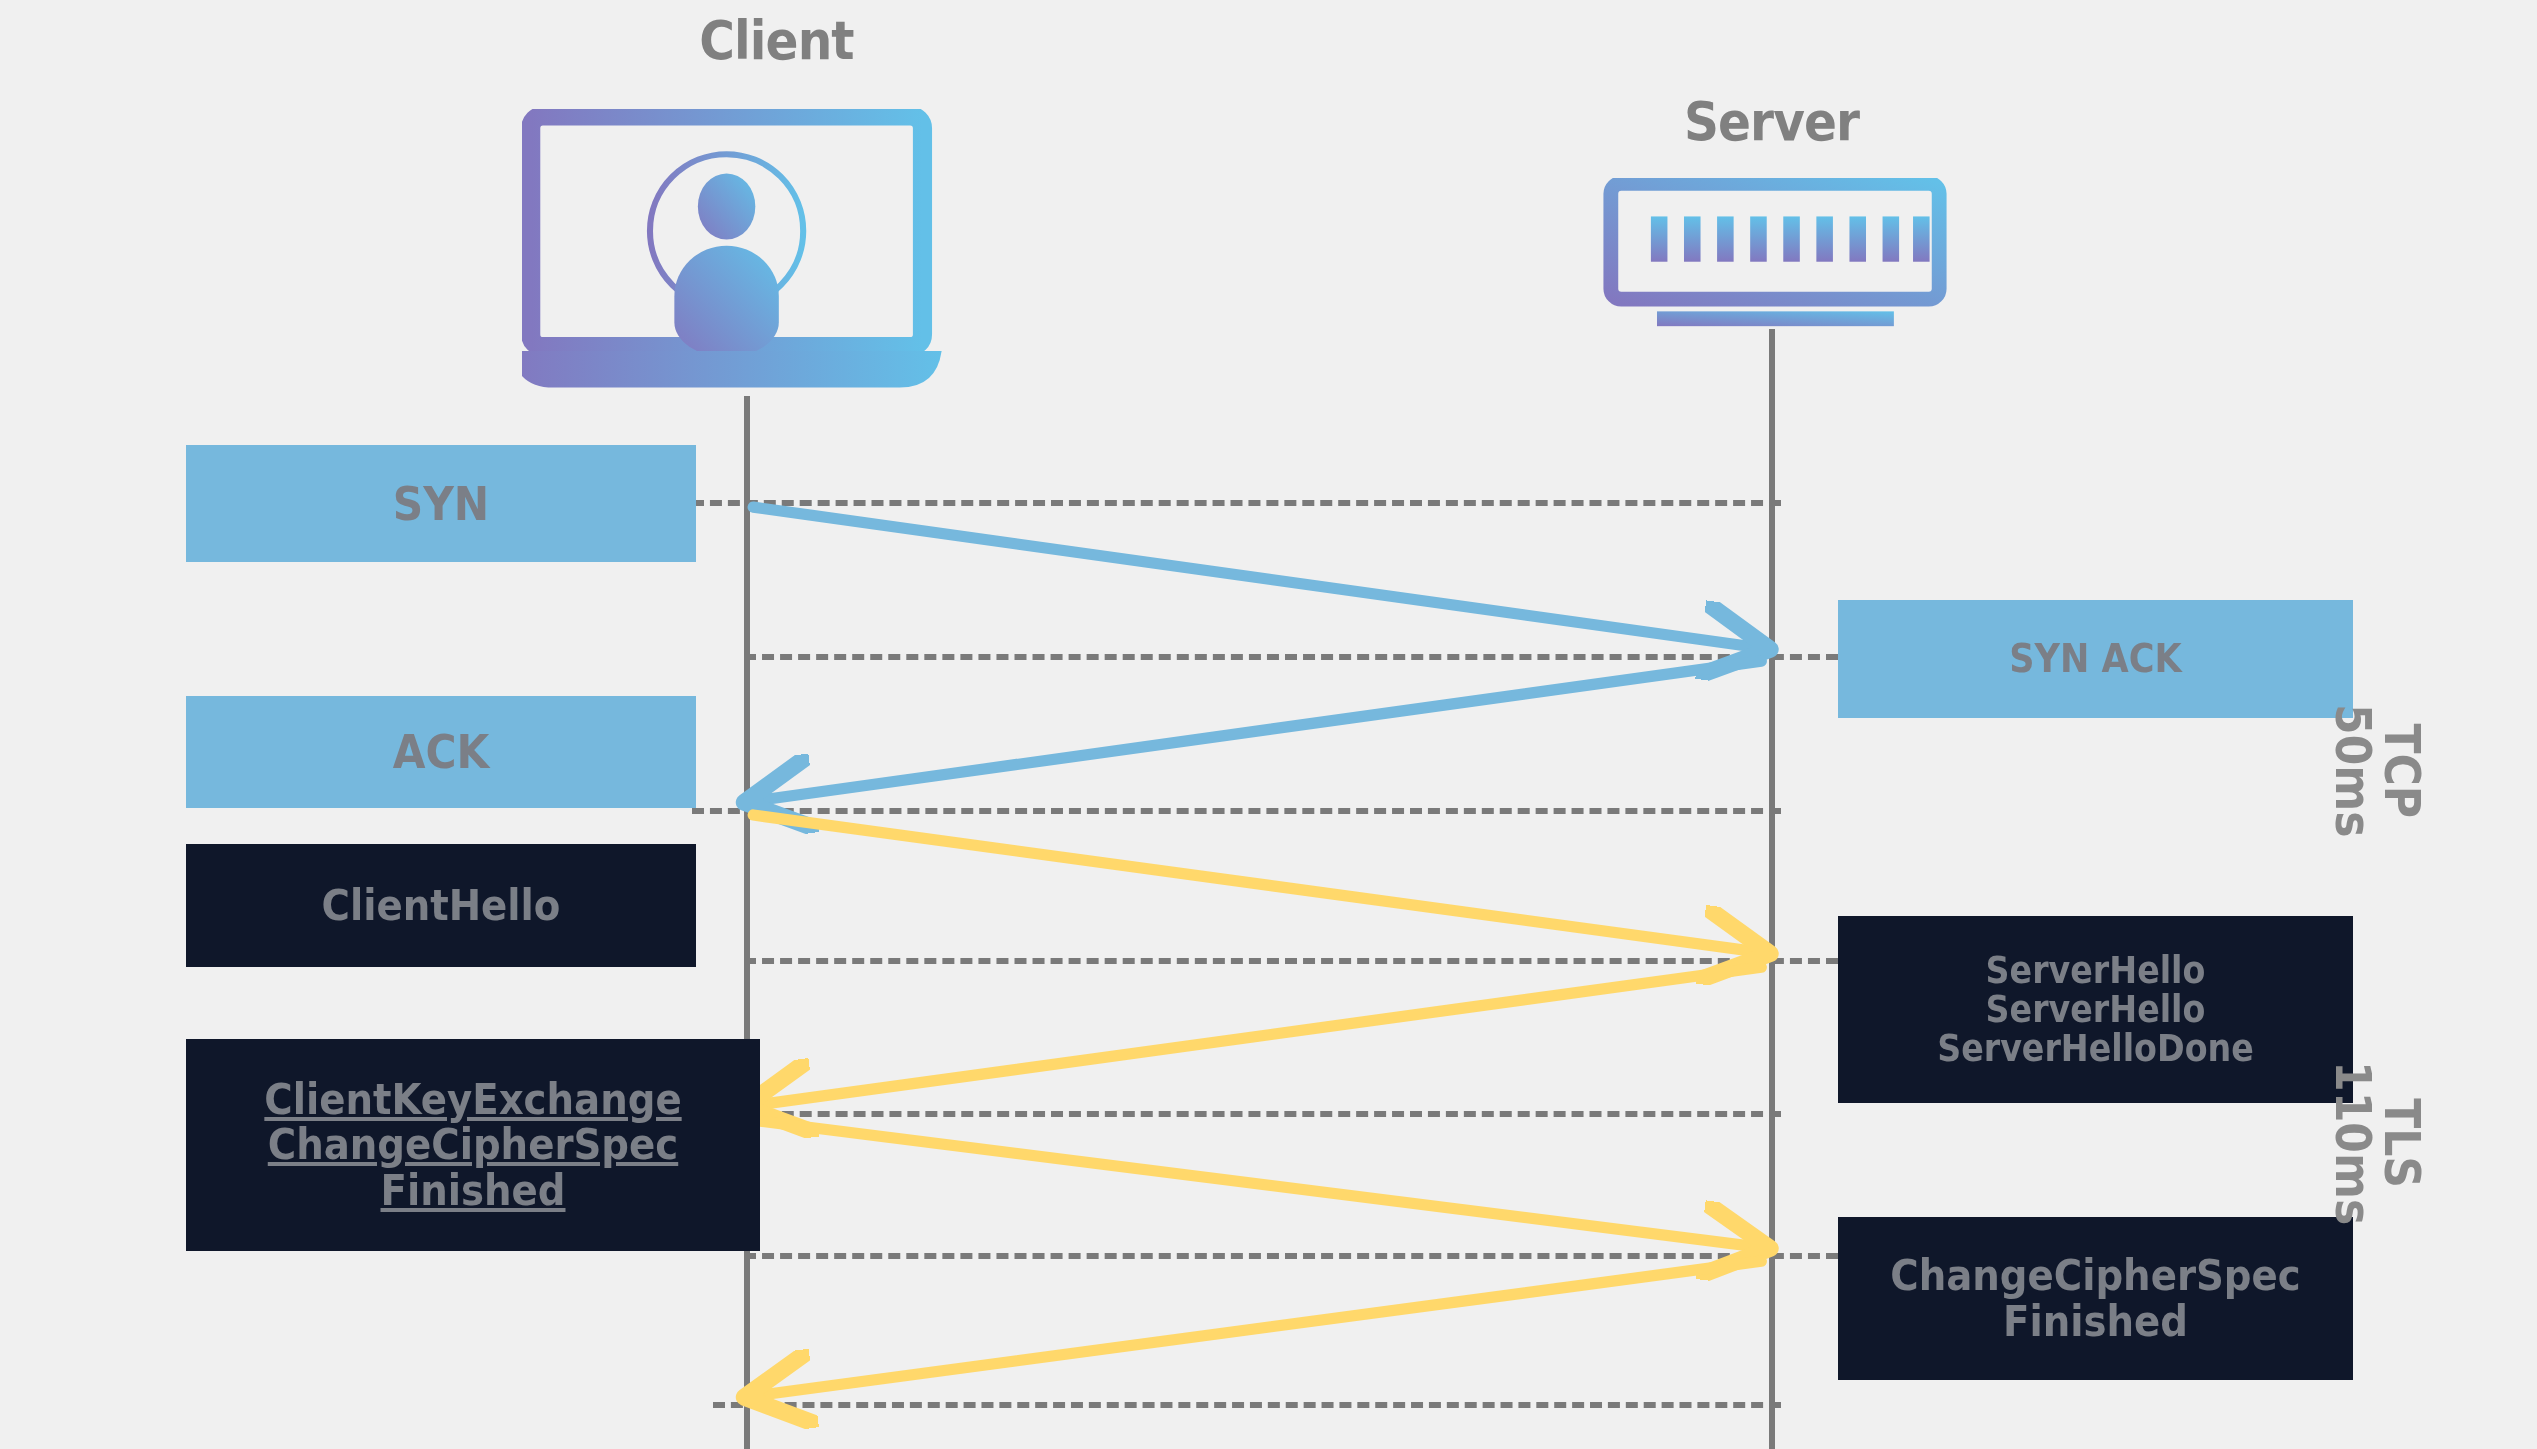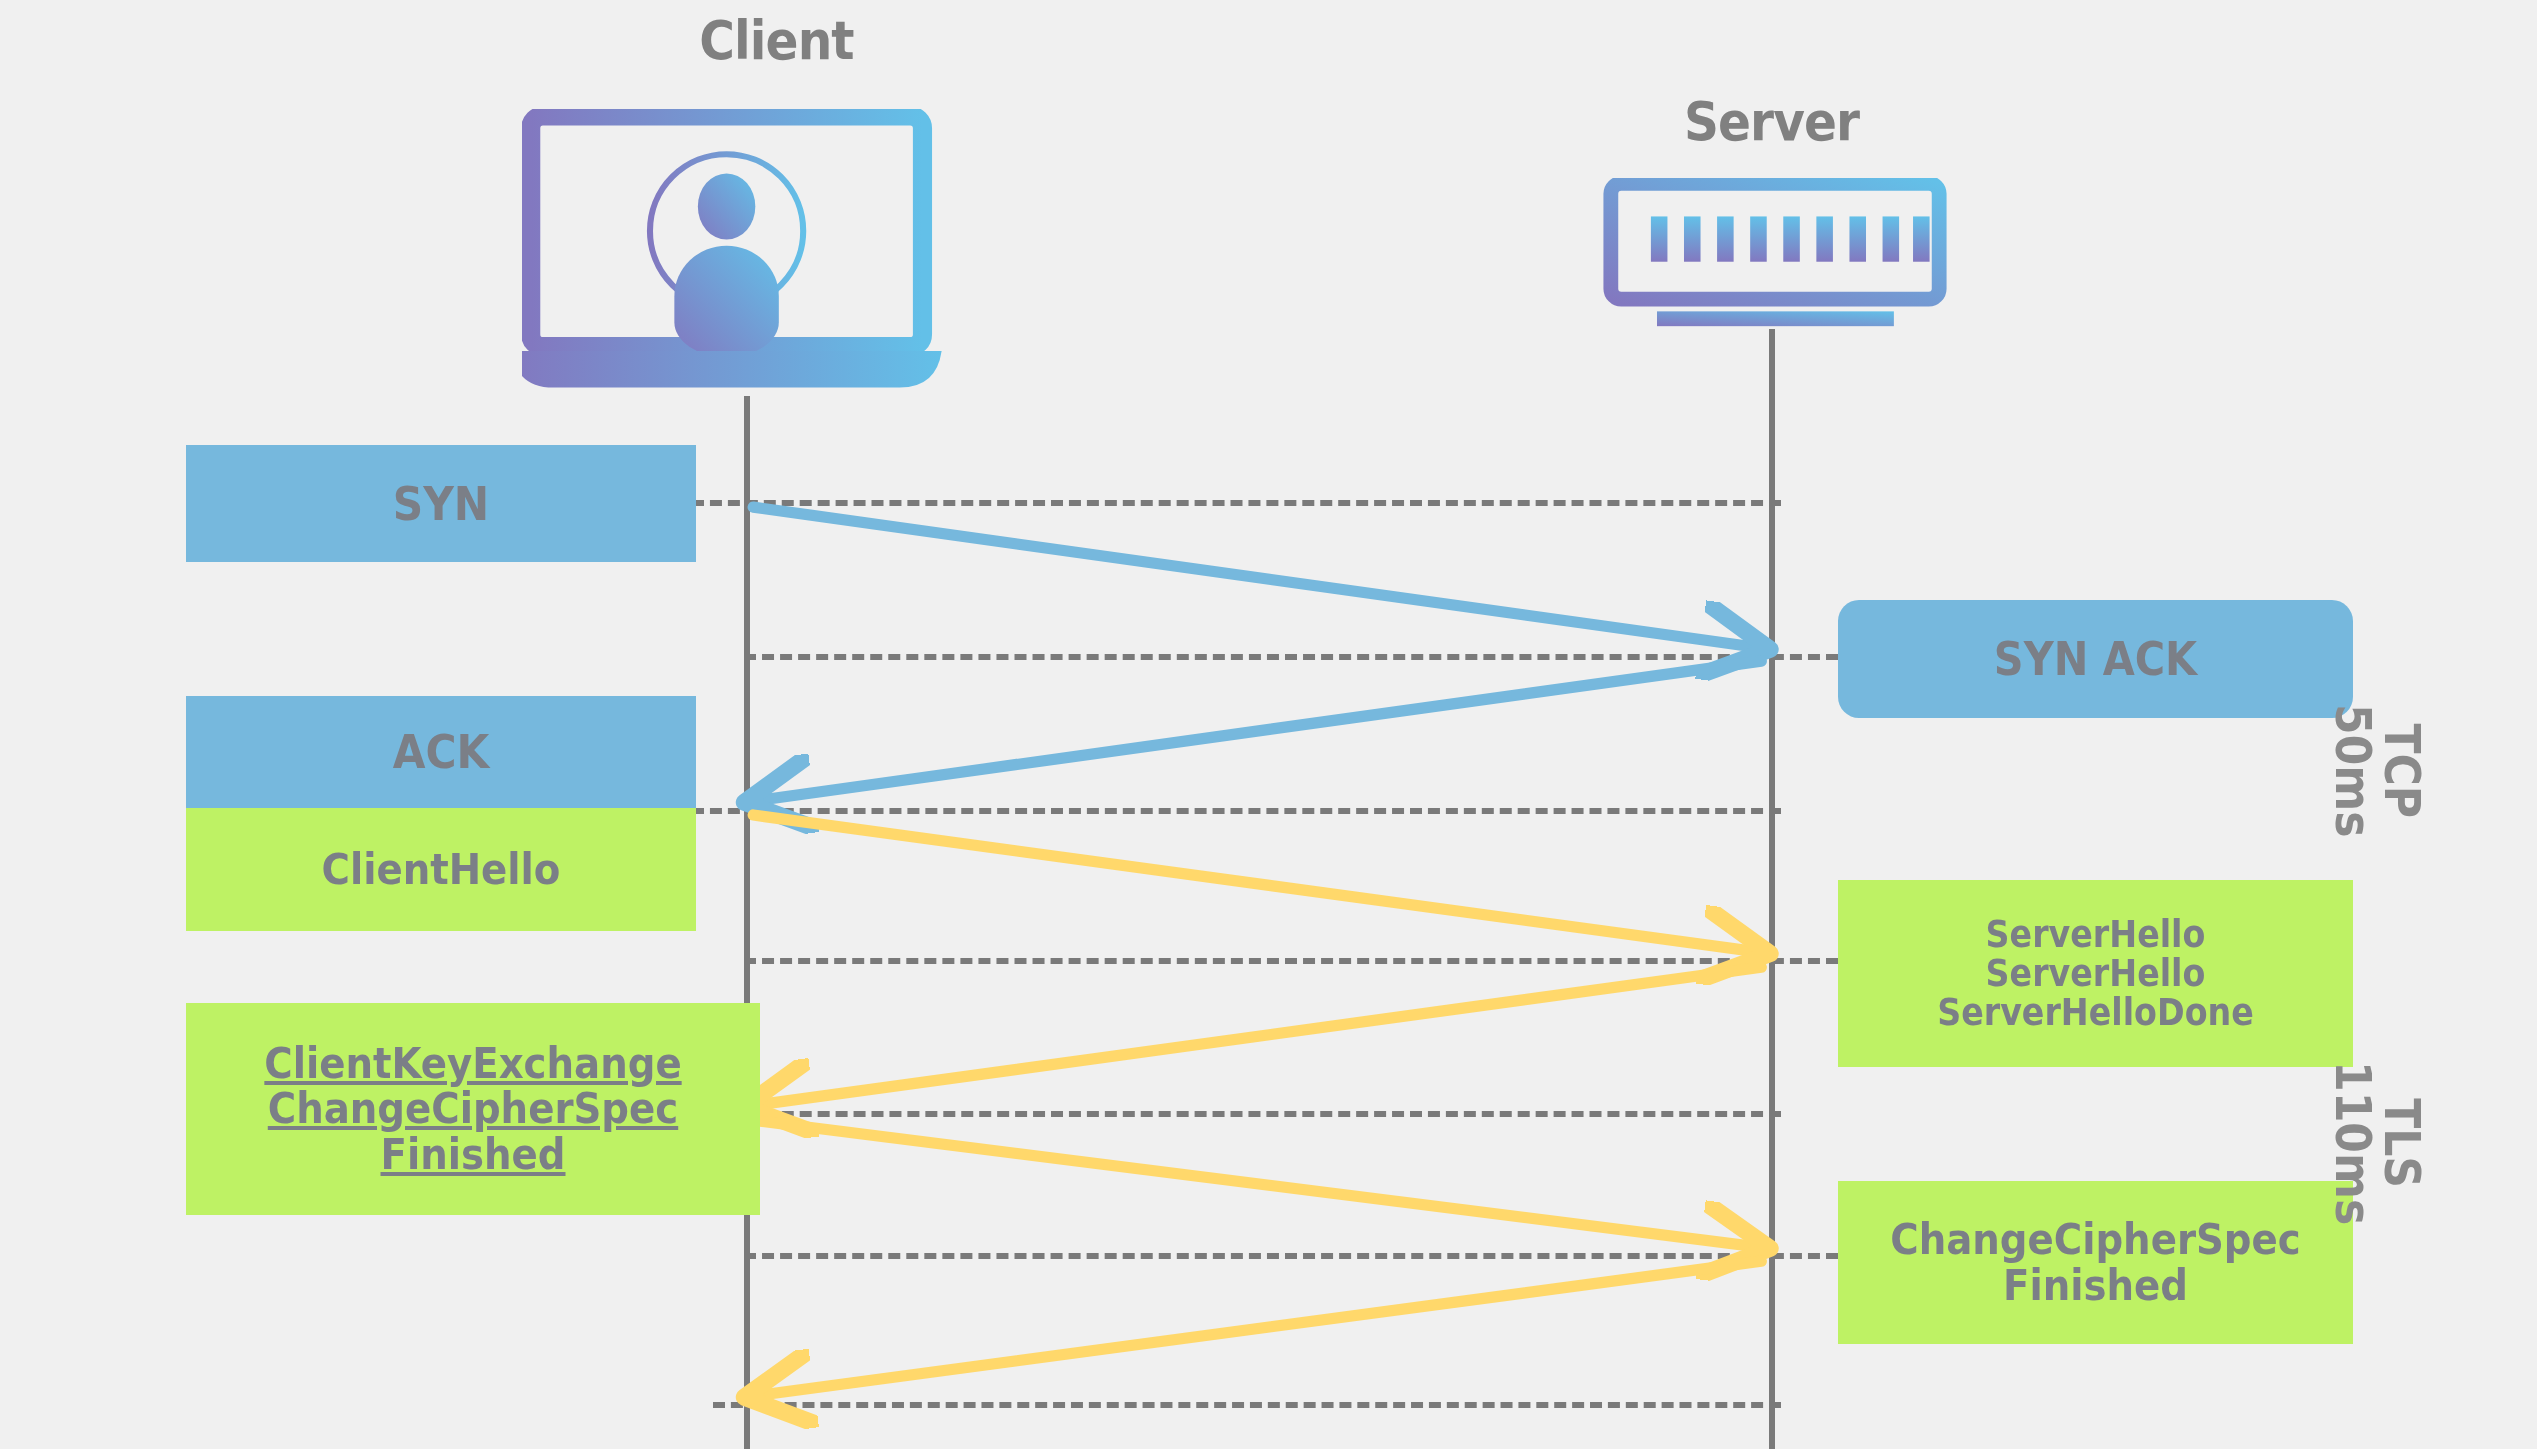--- a/index.html
+++ b/index.html
@@ -44,21 +44,21 @@
     position:absolute;
     display:flex;align-items:center;justify-content:center;
     text-align:center;
     color:#7b7f87;
     font-weight:bold;
     line-height:1.06;
     box-sizing:border-box;
     padding:0 5.2px;
   }
   .msgbox.blue{background:#76b8dd;}
-  .msgbox.yellow{background:#bef264;}
+  .msgbox.yellow{background:#0f172a;margin-top:36px;}
 
   
   #arrows{position:absolute;left:0;top:0;width:2538px;height:1450px;}
 
   
   .phase{
     position:absolute;
     color:#8a8a8a;
     font-weight:bold;
     font-size:49px;
@@ -172,21 +172,21 @@
   <div class="msgbox yellow" style="left:186px;top:808px;width:510px;height:123px;font-size:43px;">
     <span>ClientHello</span>
   </div>
 
   <div class="msgbox yellow" style="left:186px;top:1003px;width:574px;height:212px;font-size:43px;flex-direction:column;text-decoration:underline;">
     <span>ClientKeyExchange</span>
     <span>ChangeCipherSpec</span>
     <span>Finished</span>
   </div>
 
-  <div class="msgbox blue" style="left:1838px;top:600px;width:515px;height:118px;font-size:46px;border-radius:21px;">
+  <div class="msgbox blue" style="left:1838px;top:600px;width:515px;height:118px;font-size:39px;">
     <span>SYN ACK</span>
   </div>
 
   <div class="msgbox yellow" style="left:1838px;top:880px;width:515px;height:187px;font-size:37px;flex-direction:column;">
     <span>ServerHello</span>
     <span>ServerHello</span>
     <span>ServerHelloDone</span>
   </div>
 
   <div class="msgbox yellow" style="left:1838px;top:1181px;width:515px;height:163px;font-size:43px;flex-direction:column;">

